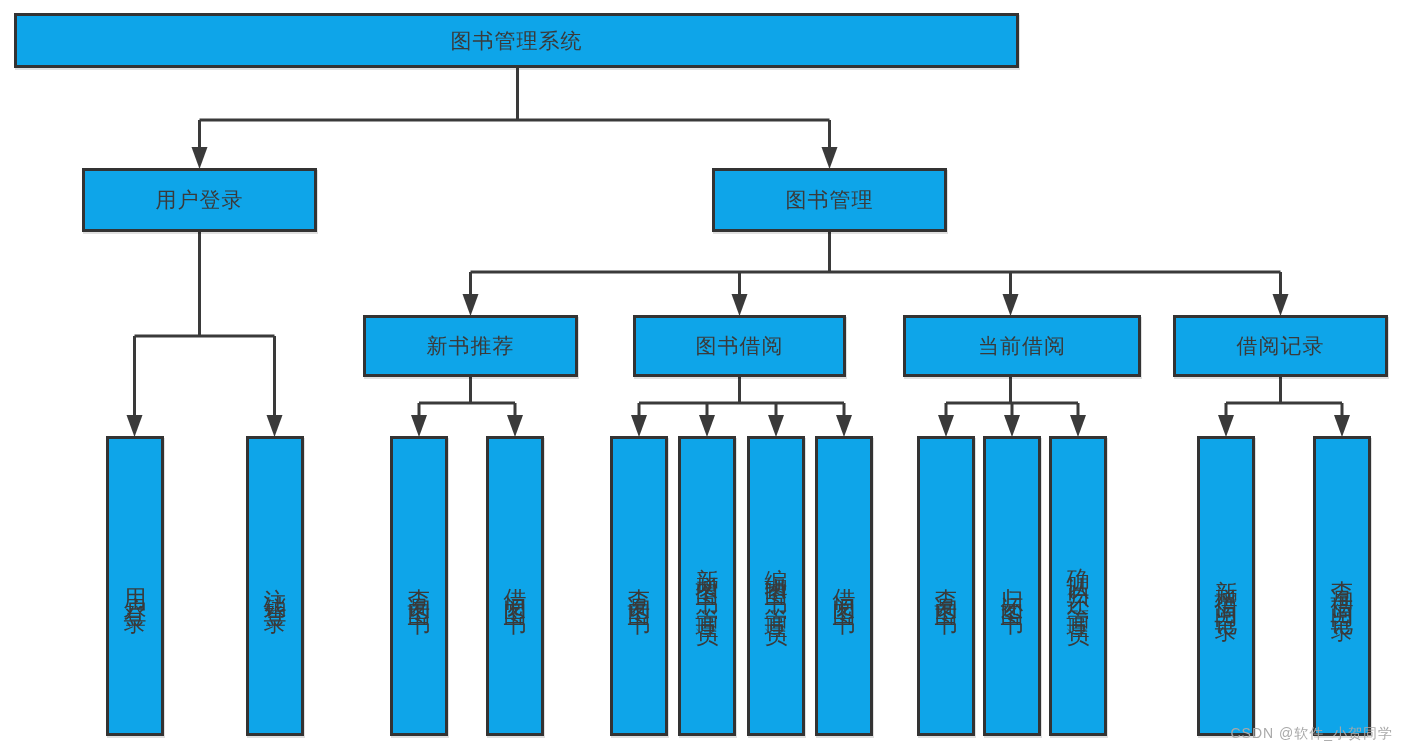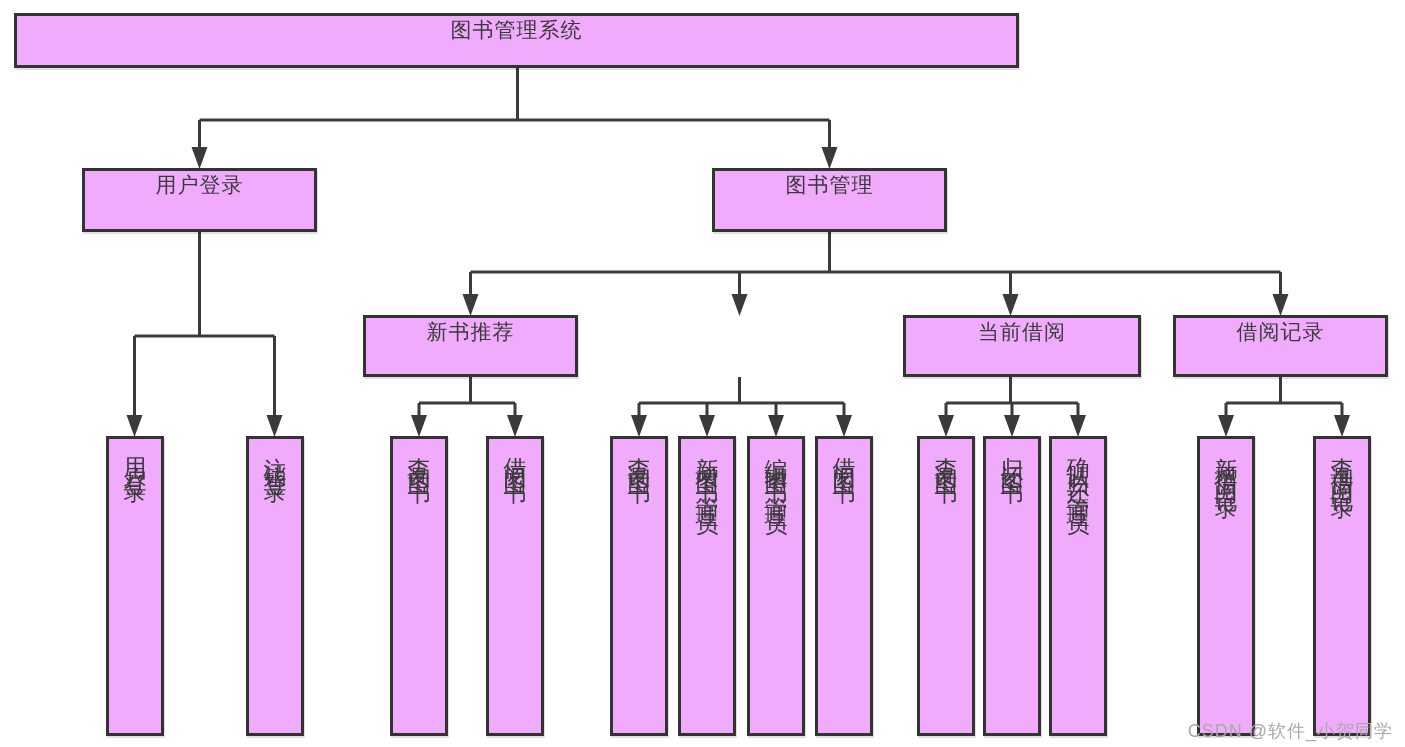--- a/index.html
+++ b/index.html
@@ -19,45 +19,45 @@
   #connectors {
     position: absolute;
     left: 0;
     top: 0;
     width: 1405px;
     height: 747px;
   }
   .box {
     position: absolute;
     box-sizing: border-box;
-    background: #f0abfc;
+    background: #0ea5e9;
     border: 3px solid #333333;
     display: flex;
-    align-items: flex-start;
+    align-items: center;
     justify-content: center;
     color: #3a3a3a;
     box-shadow: 1px 2px 0 rgba(0,0,0,0.12);
   }
   .hbox .label {
     font-size: 21px;
     letter-spacing: 1px;
     white-space: nowrap;
   }
   .vbox .label {
     writing-mode: vertical-rl;
     text-orientation: mixed;
     font-size: 23px;
     letter-spacing: 8px;
     line-height: 1;
   }
   #watermark {
     position: absolute;
     right: 12px;
     bottom: 4px;
-    font-size: 18px;
+    font-size: 14px;
     color: #a9a9a9;
     letter-spacing: 1px;
     white-space: nowrap;
   }
 </style>
 </head>
 <body>
 
 <div id="canvas">
 
@@ -118,20 +118,23 @@
   <div class="box hbox" style="left:82px;top:168px;width:235px;height:64px">
     <span class="label">用户登录</span>
   </div>
   <div class="box hbox" style="left:363px;top:315px;width:215px;height:62px">
     <span class="label">新书推荐</span>
   </div>
 
   <div class="box hbox" style="left:712px;top:168px;width:235px;height:64px">
     <span class="label">图书管理</span>
   </div>
+  <div class="box hbox" style="left:633px;top:315px;width:213px;height:62px">
+    <span class="label">图书借阅</span>
+  </div>
   <div class="box hbox" style="left:903px;top:315px;width:238px;height:62px">
     <span class="label">当前借阅</span>
   </div>
   <div class="box hbox" style="left:1173px;top:315px;width:215px;height:62px">
     <span class="label">借阅记录</span>
   </div>
 
   <div class="box vbox" style="left:106px;top:436px;width:58px;height:300px">
     <span class="label">用户登录</span>
   </div>

